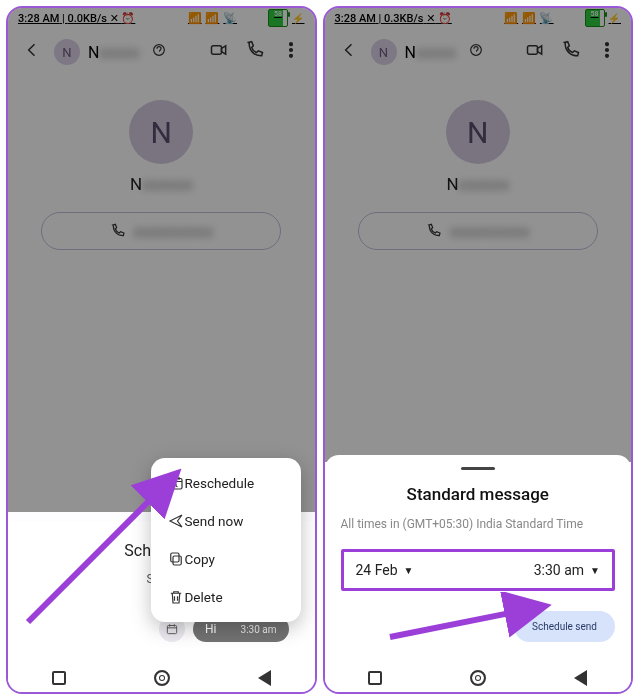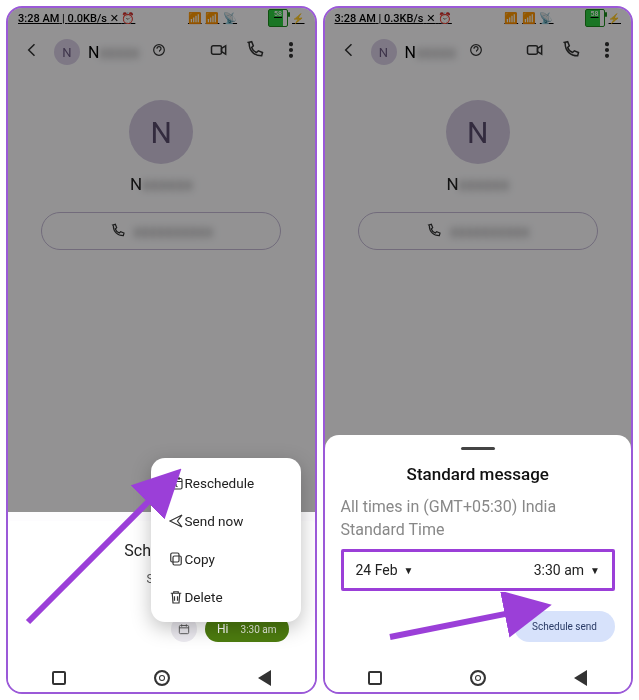--- a/index.html
+++ b/index.html
@@ -90,22 +90,22 @@
     border-top-right-radius: 4px;
   }
   .sheet-left .sched-title { text-align: center; font-size: 16px; color: #222; margin-bottom: 12px; }
   .sheet-left .sched-date { text-align: center; font-size: 12px; color: #555; }
   .msg-bubble-row { display:flex; justify-content:flex-end; align-items:center; gap:8px; margin-top: 30px; padding-right: 10px;}
   .clock-chip {
     width: 26px; height: 26px; border-radius: 50%; background:#eceaf0;
     display:flex; align-items:center; justify-content:center;
   }
   .msg-bubble {
-    background: #4d7c0f; color: #fff; border-radius: 16px;
-    padding: 6px 12px; font-size: 12px; display:flex; gap:12px; align-items:baseline;
+    background: #737373; color: #fff; border-radius: 16px;
+    padding: 6px 12px; font-size: 12px; display:flex; gap:24px; align-items:baseline;
   }
   .msg-bubble .time { font-size: 10px; opacity: 0.85; }
 
   
   .ctx-menu {
     position: absolute; bottom: 70px; right: 14px;
     background: #fff; border-radius: 14px;
     box-shadow: 0 6px 20px rgba(0,0,0,0.25);
     padding: 6px 0; width: 150px; z-index: 10;
   }
@@ -117,21 +117,21 @@
 
   
   .sheet-right {
     position: absolute; bottom: 0; left: 0; right: 0;
     background: #fff; z-index: 10;
     border-top-left-radius: 14px; border-top-right-radius: 14px;
     padding: 8px 16px 50px;
   }
   .grabber { width: 34px; height: 3.5px; background: #444; border-radius: 2px; margin: 4px auto 14px; }
   .sheet-right h3 { text-align:center; font-size: 17px; font-weight: 500; margin-bottom: 12px; color:#111;}
-  .tz-note { font-size: 16px; color: #888; margin-bottom: 8px; line-height: 1.4;}
+  .tz-note { font-size: 12px; color: #888; margin-bottom: 16px; line-height: 1.4;}
   .dt-row {
     display:flex; justify-content:space-between; align-items:center;
     border: 3px solid #9b3fd8; padding: 10px 12px; border-radius: 2px;
     margin-bottom: 20px;
   }
   .dt-pick { display:flex; align-items:center; gap:6px; font-size: 14px; color:#222;text-align:right;}
   .caret { font-size: 10px; }
   .sched-btn-row { display:flex; justify-content:flex-end; }
   .sched-btn {
     background: #d7e2fb; color: #2a3b66;

